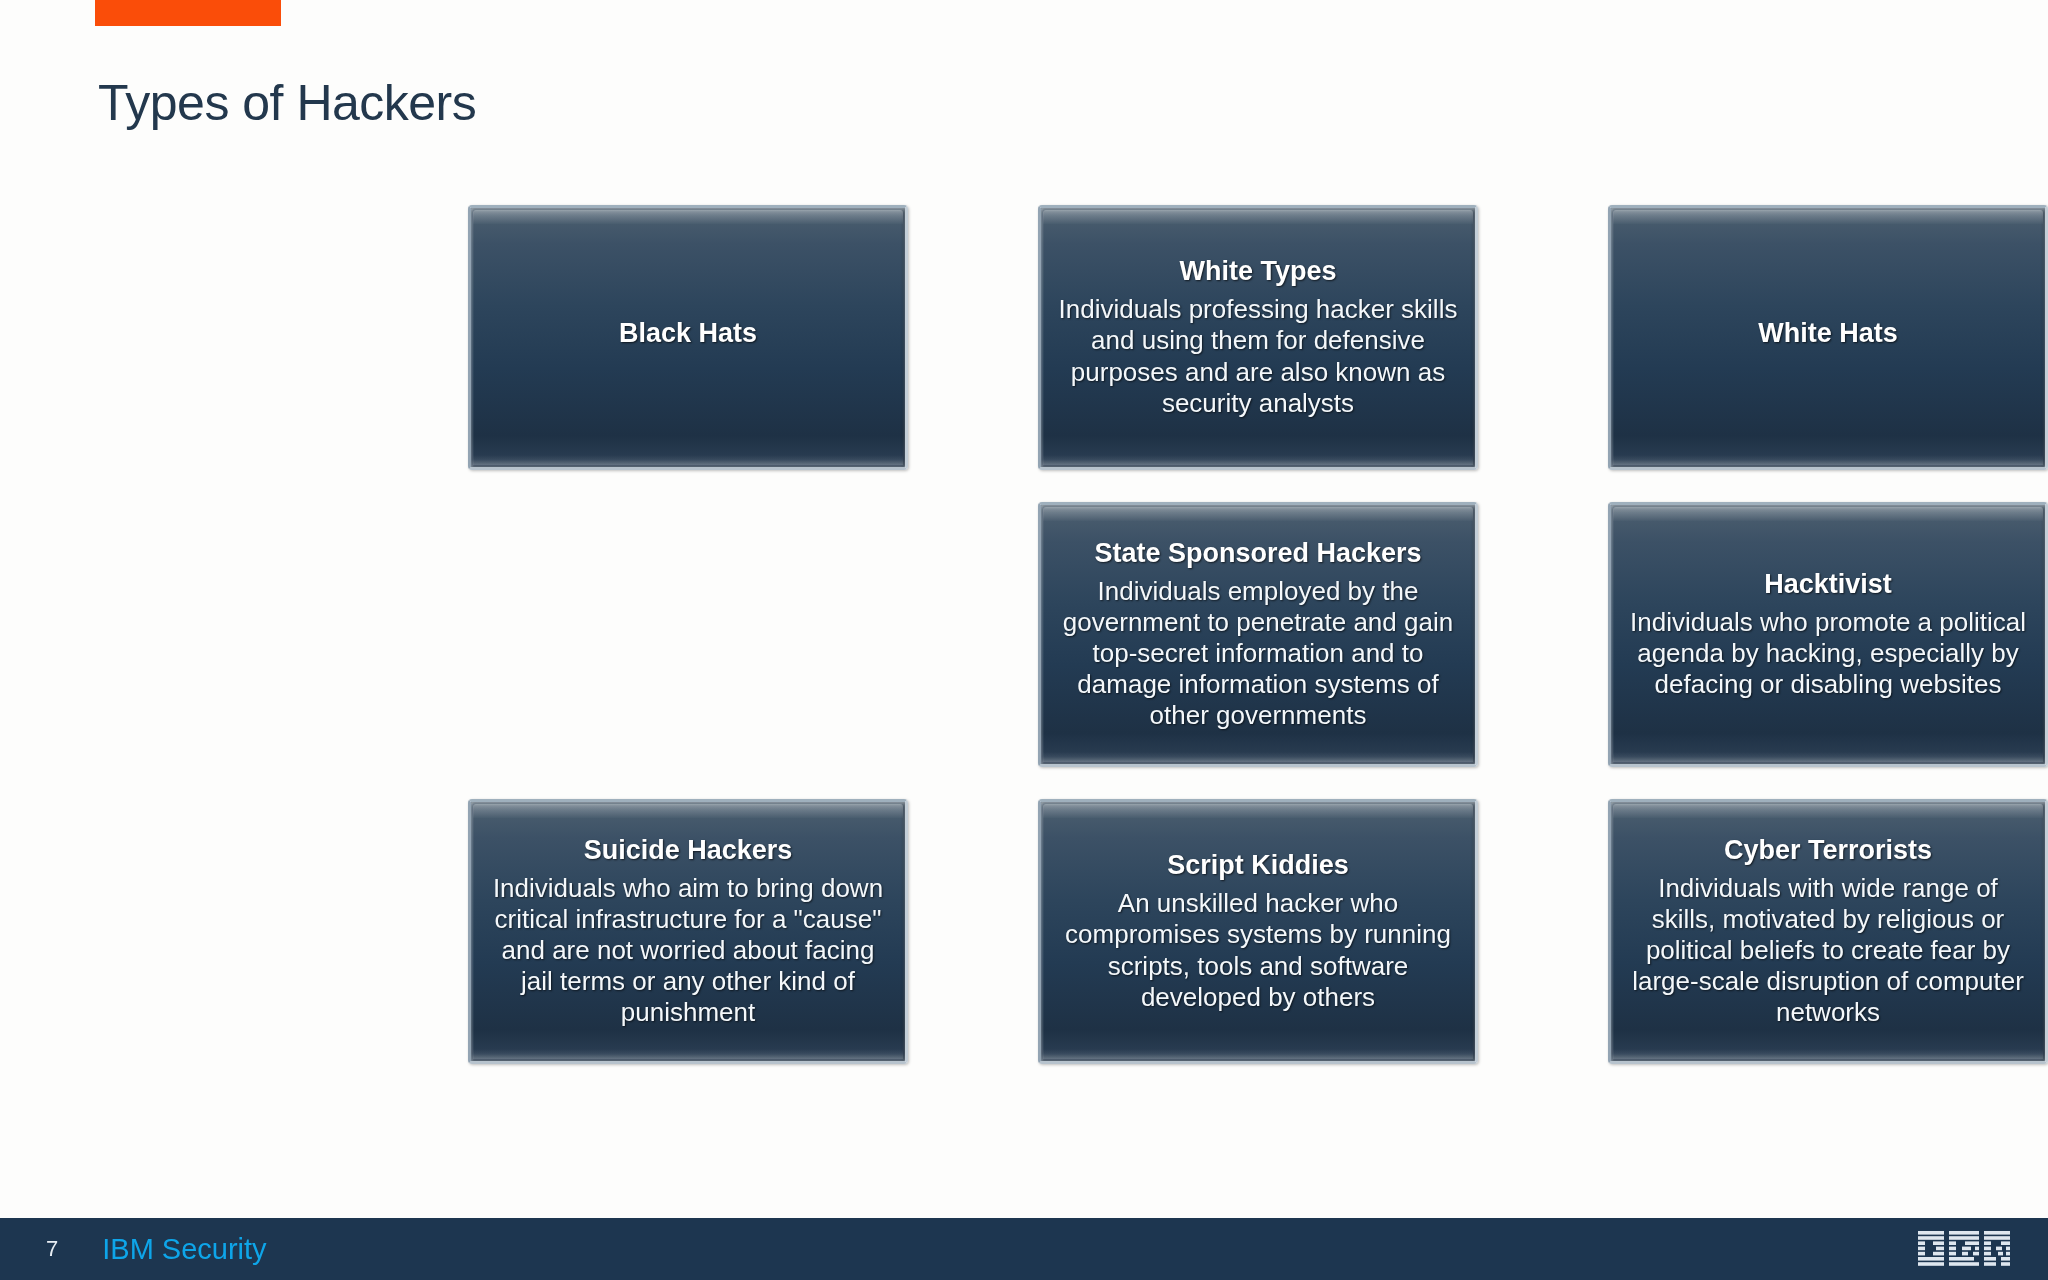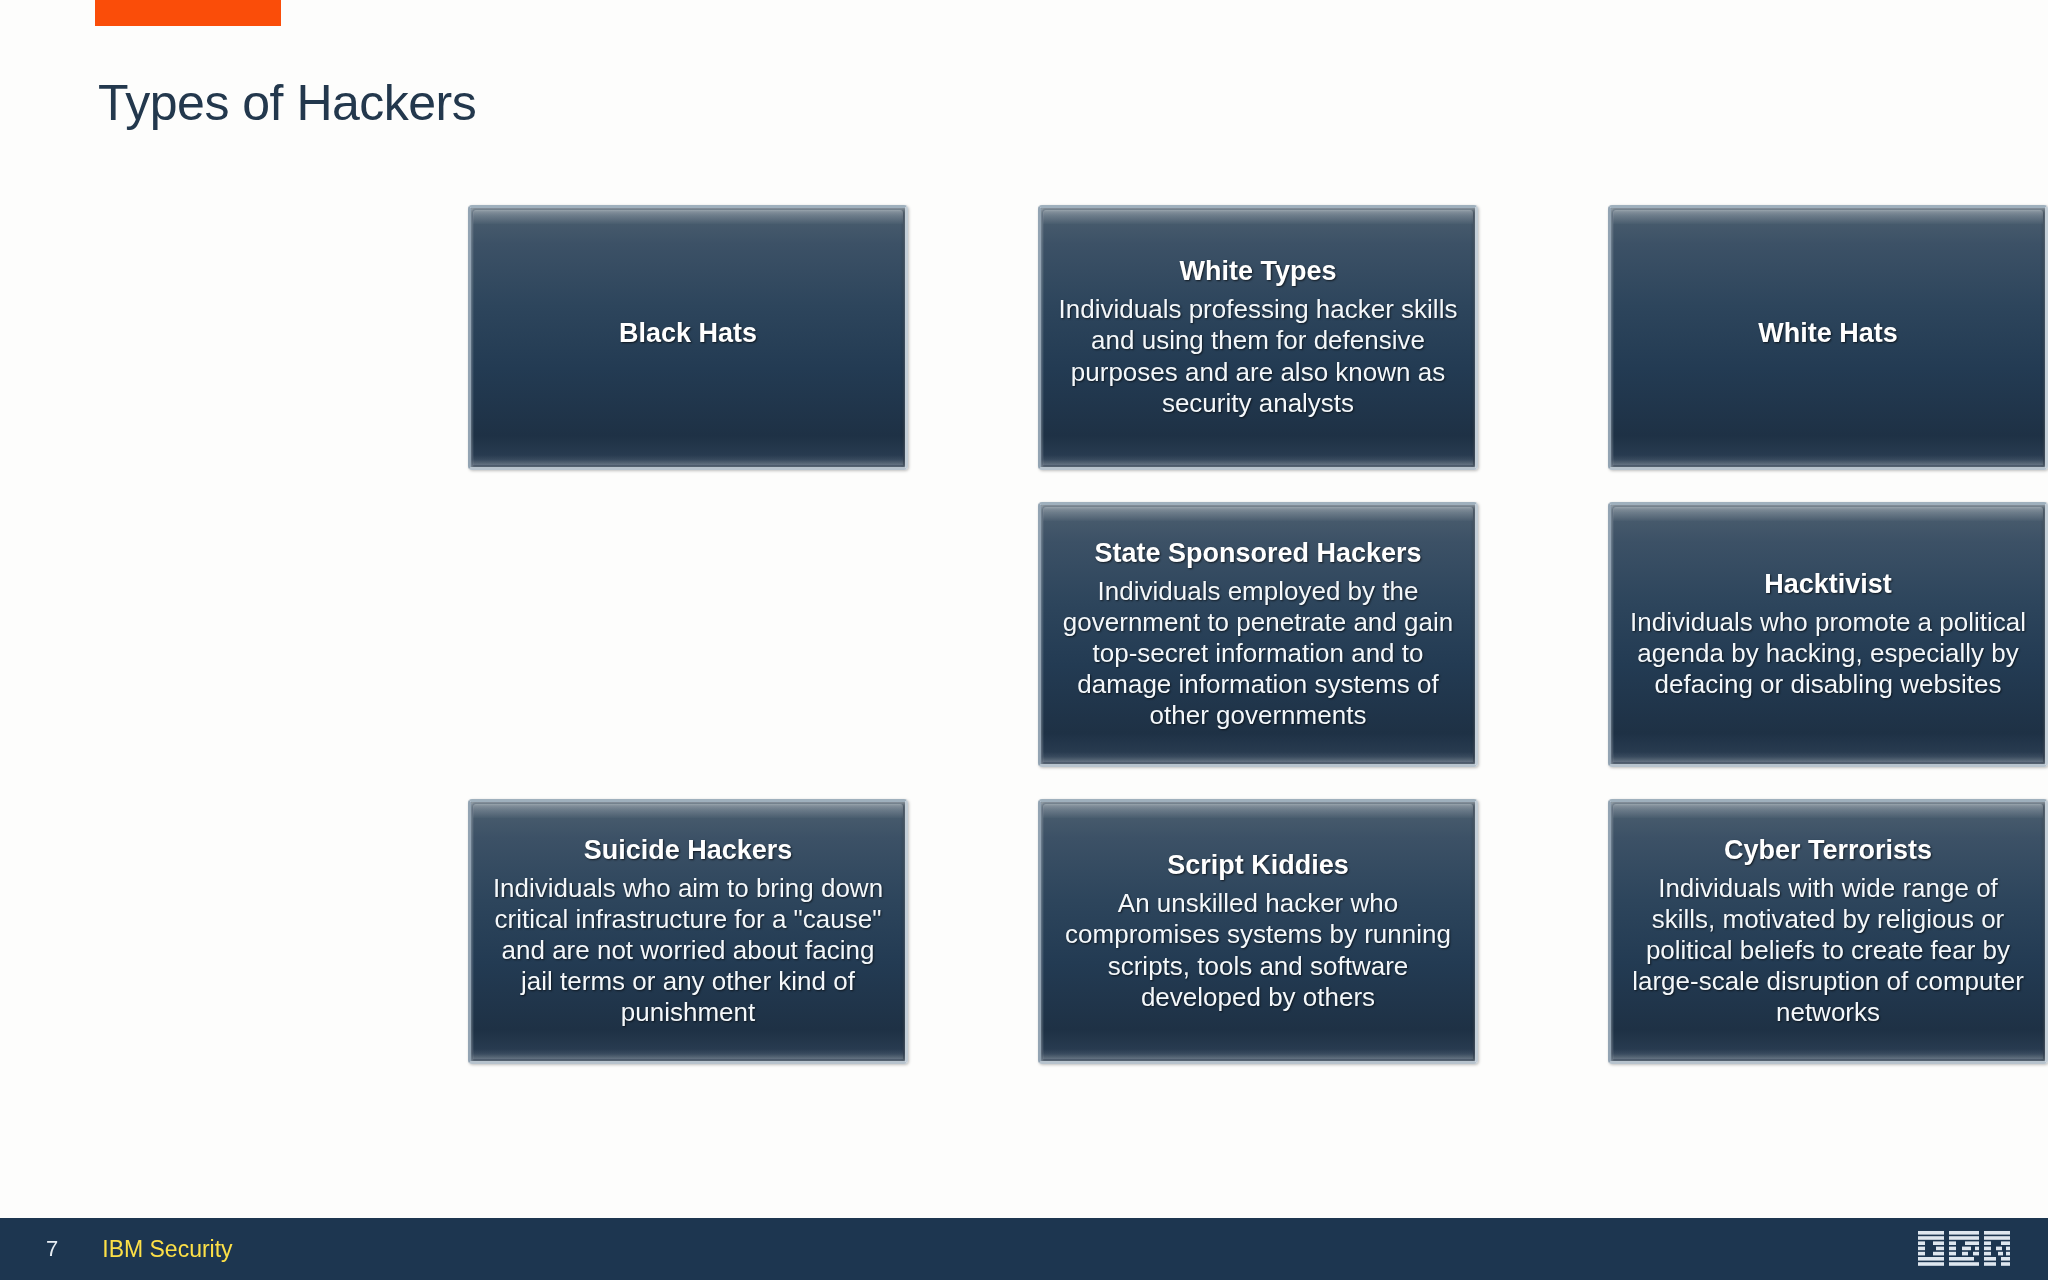--- a/index.html
+++ b/index.html
@@ -92,21 +92,21 @@
   
   .footer{
     position:absolute;left:0;bottom:0;width:2048px;height:62px;
     background:#1d3650;
     display:flex;align-items:center;
   }
   .footer-page{
     color:#e8eef4;font-size:22px;margin-left:46px;
   }
   .footer-label{
-    color:#fde047;font-size:23px;margin-left:44px;
+    color:#0ea5e9;font-size:29px;margin-left:44px;
   }
   .ibm-logo{
     position:absolute;right:38px;top:50%;transform:translateY(-50%);
     display:block;
   }
 </style>
 </head>
 <body>
 
 <div class="accent-bar"></div>

